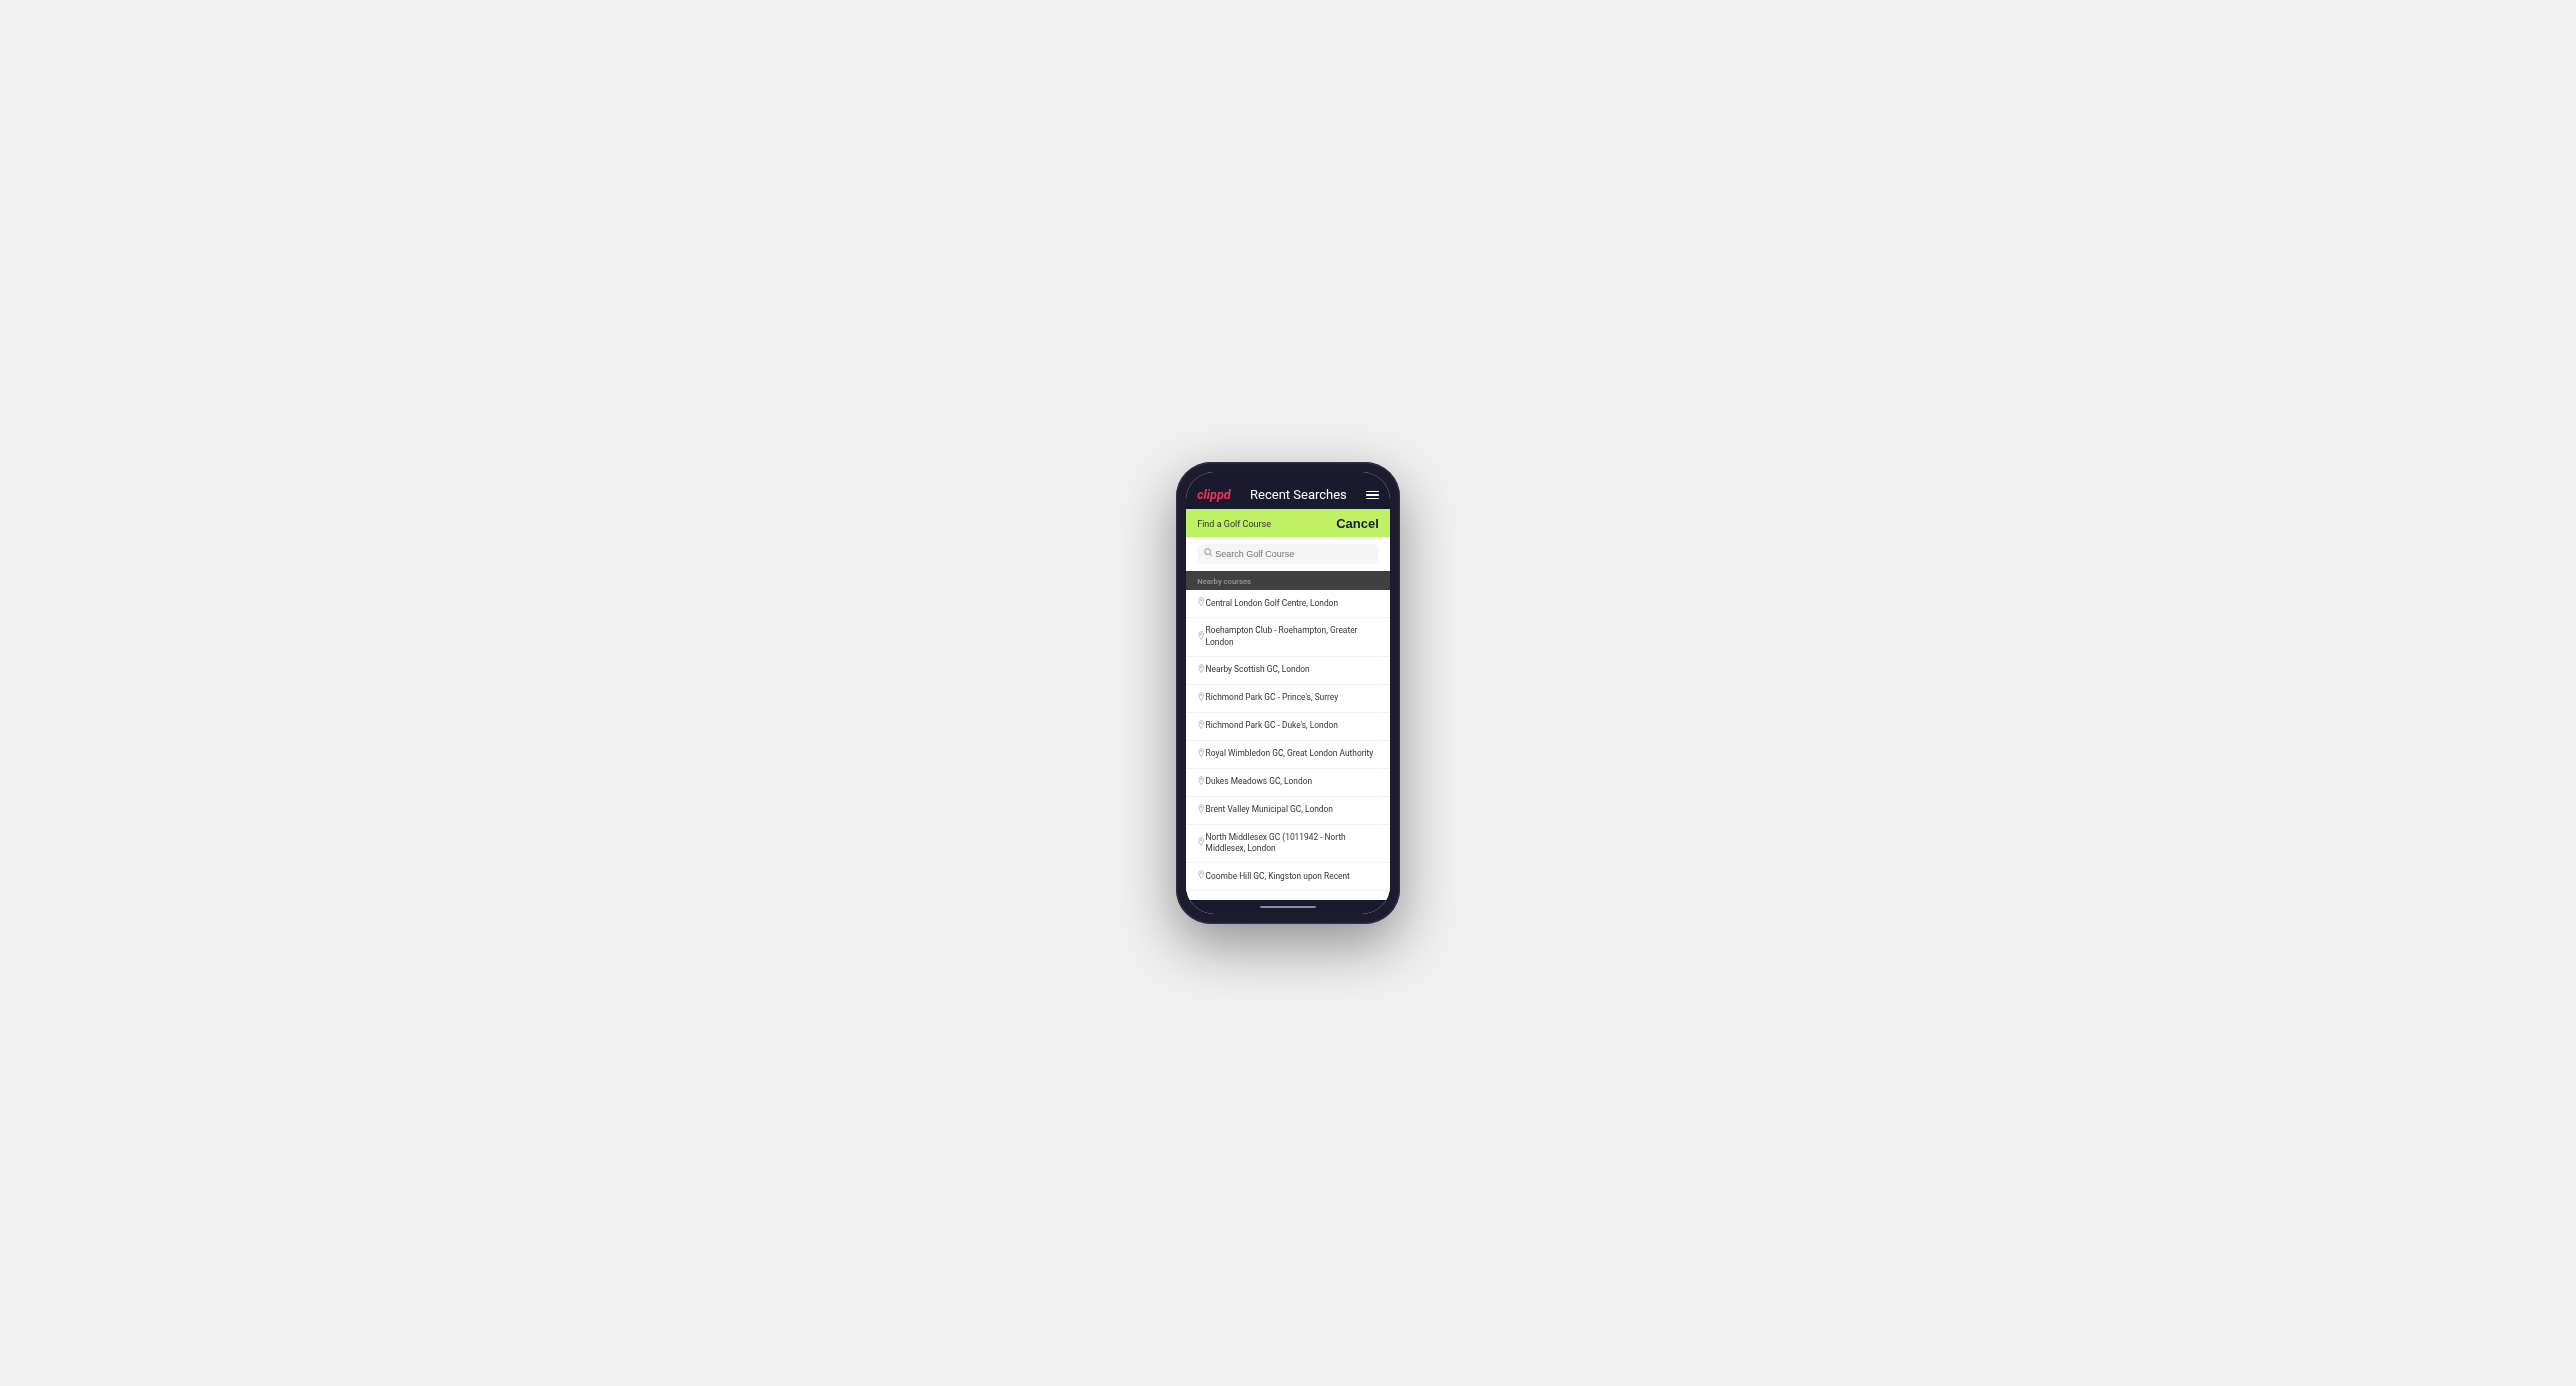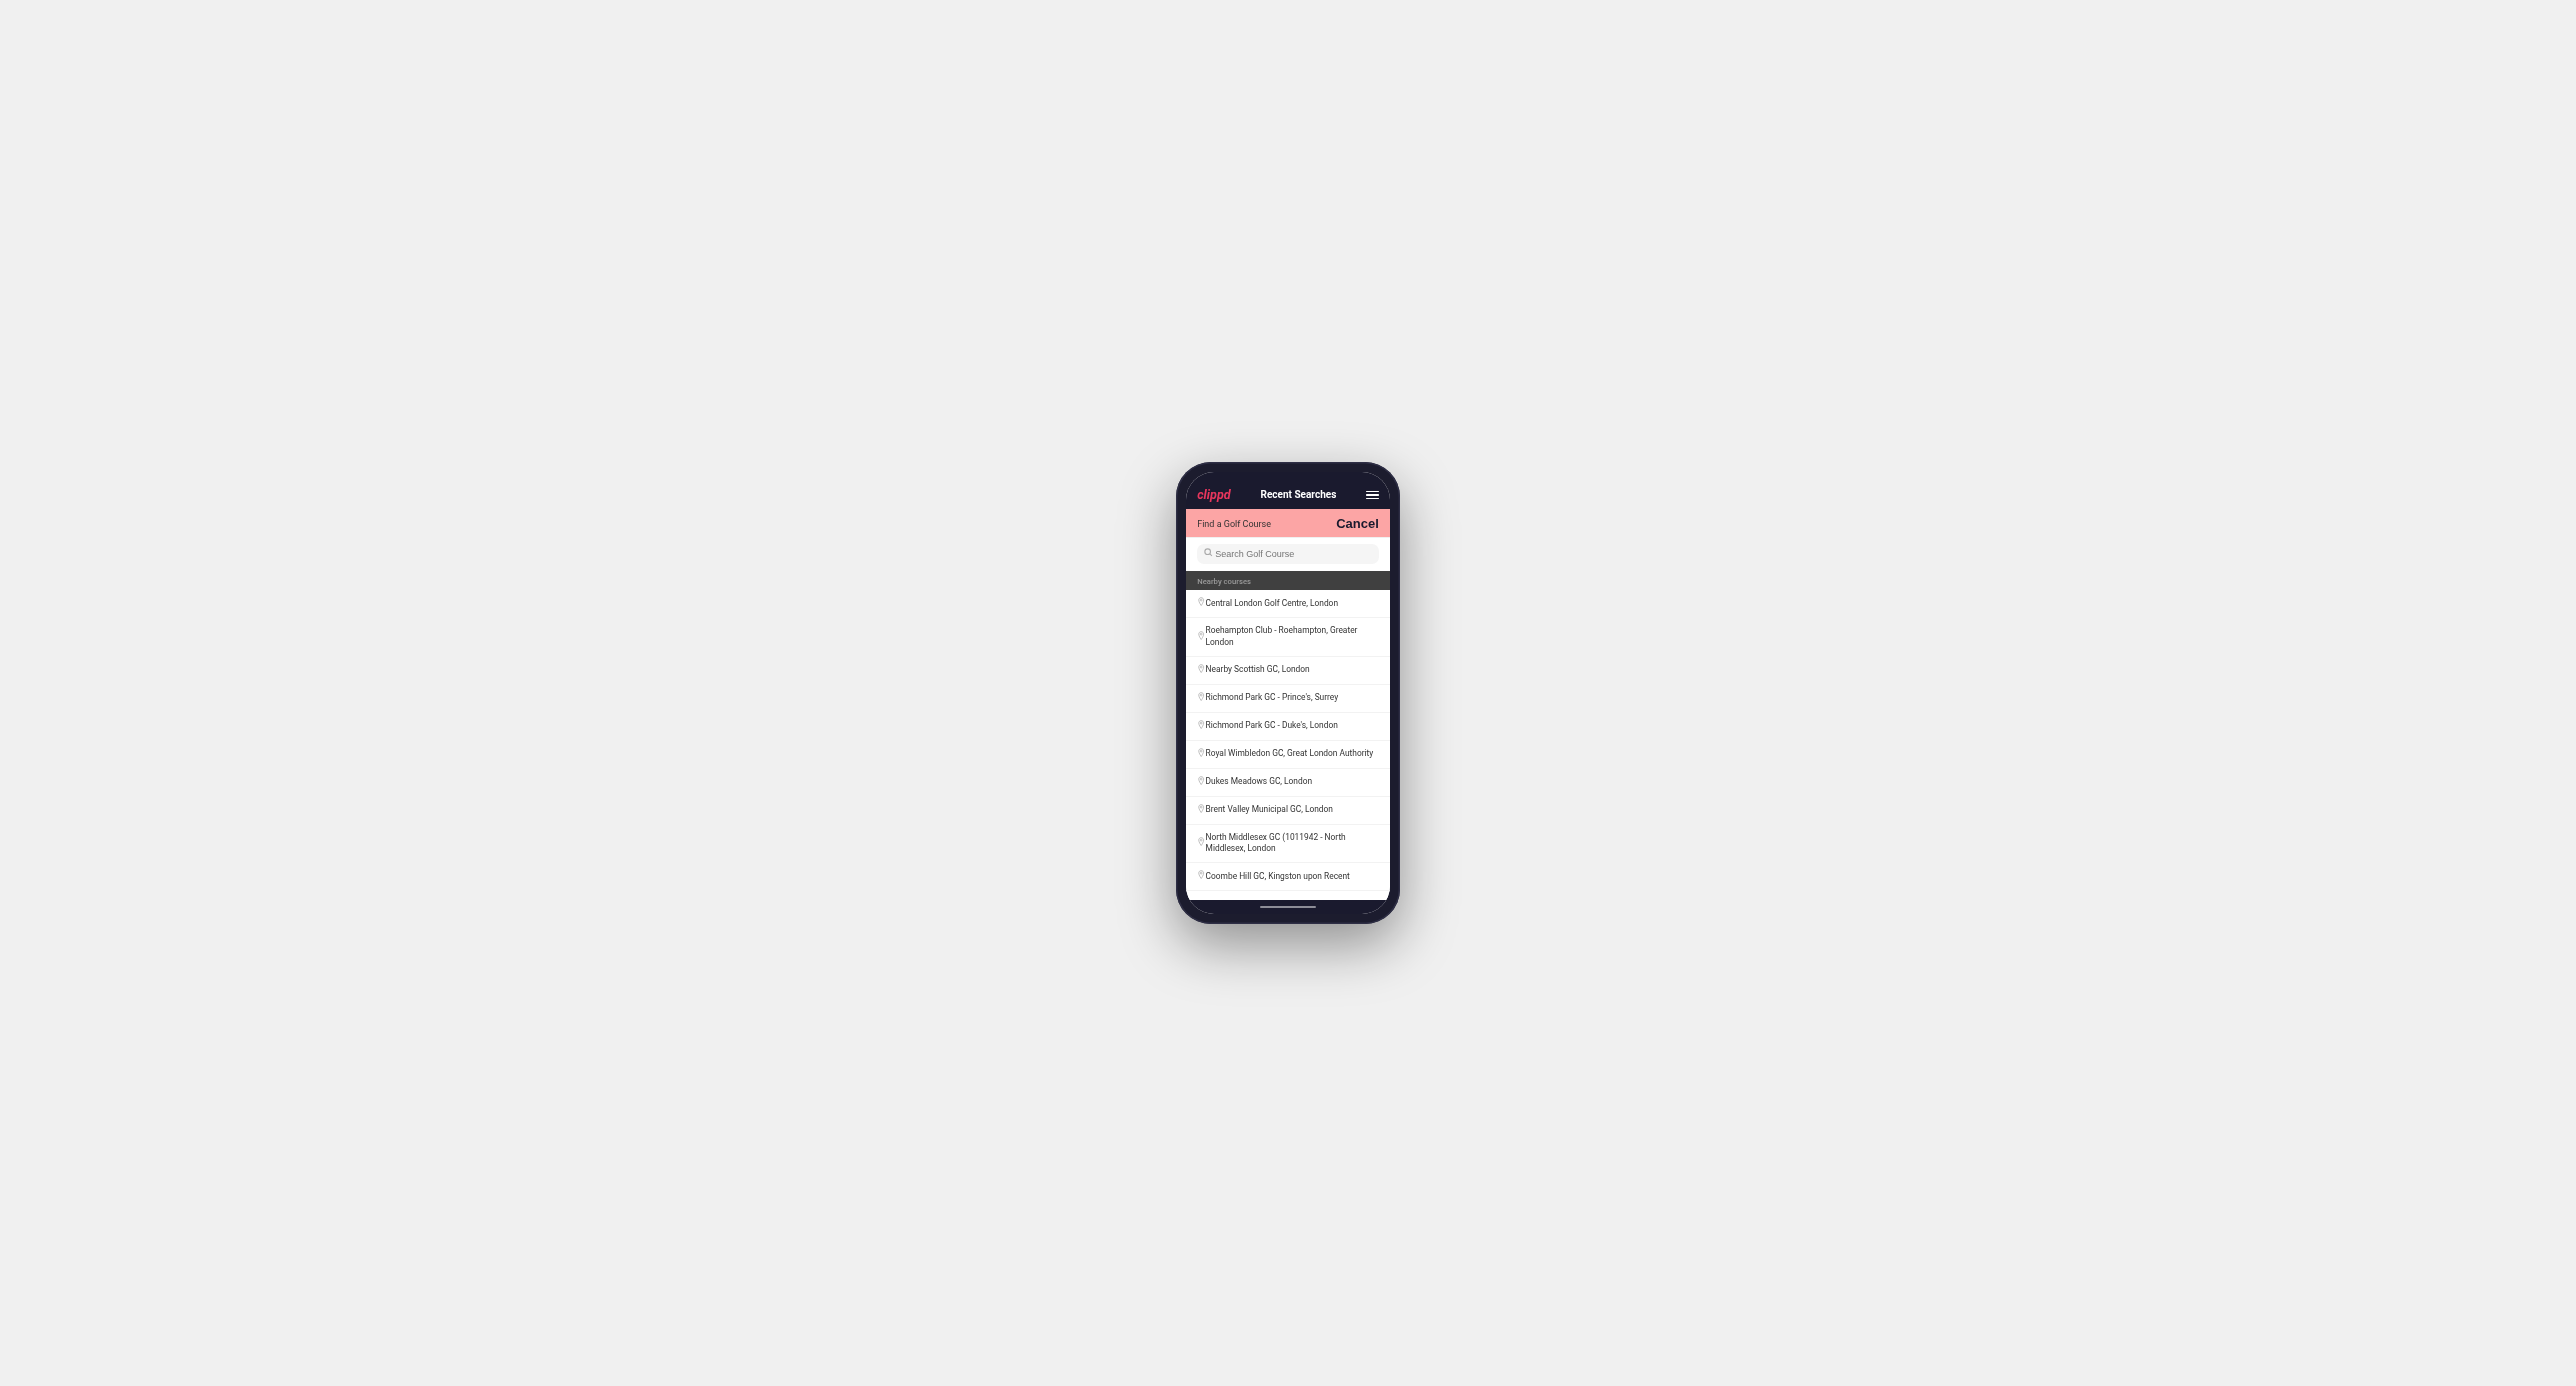--- a/index.html
+++ b/index.html
@@ -52,43 +52,43 @@
 
     .app-logo {
       color: #e8365d;
       font-size: 12.6px;
       font-weight: 700;
       font-style: italic;
     }
 
     .app-title {
       color: #ffffff;
-      font-size: 10px;
-      font-weight: 700;
+      font-size: 13px;
+      font-weight: 400;
     }
 
     .menu-icon {
       color: #ffffff;
       font-size: 11.2px;
       display: flex;
       flex-direction: column;
       gap: 2.1px;
       cursor: pointer;
     }
 
     .menu-icon span {
       display: block;
       width: 12.6px;
       height: 1.4px;
       background: #ffffff;
       border-radius: 0.7px;
     }
 
     .search-header {
-      background: #fca5a5;
+      background: #bef264;
       padding: 7px 11.2px 5.6px;
       display: flex;
       align-items: center;
       justify-content: space-between;
       border-bottom: 0.7px solid #f0f0f0;
     }
 
     .find-label {
       color: #333333;
       font-size: 9px;

